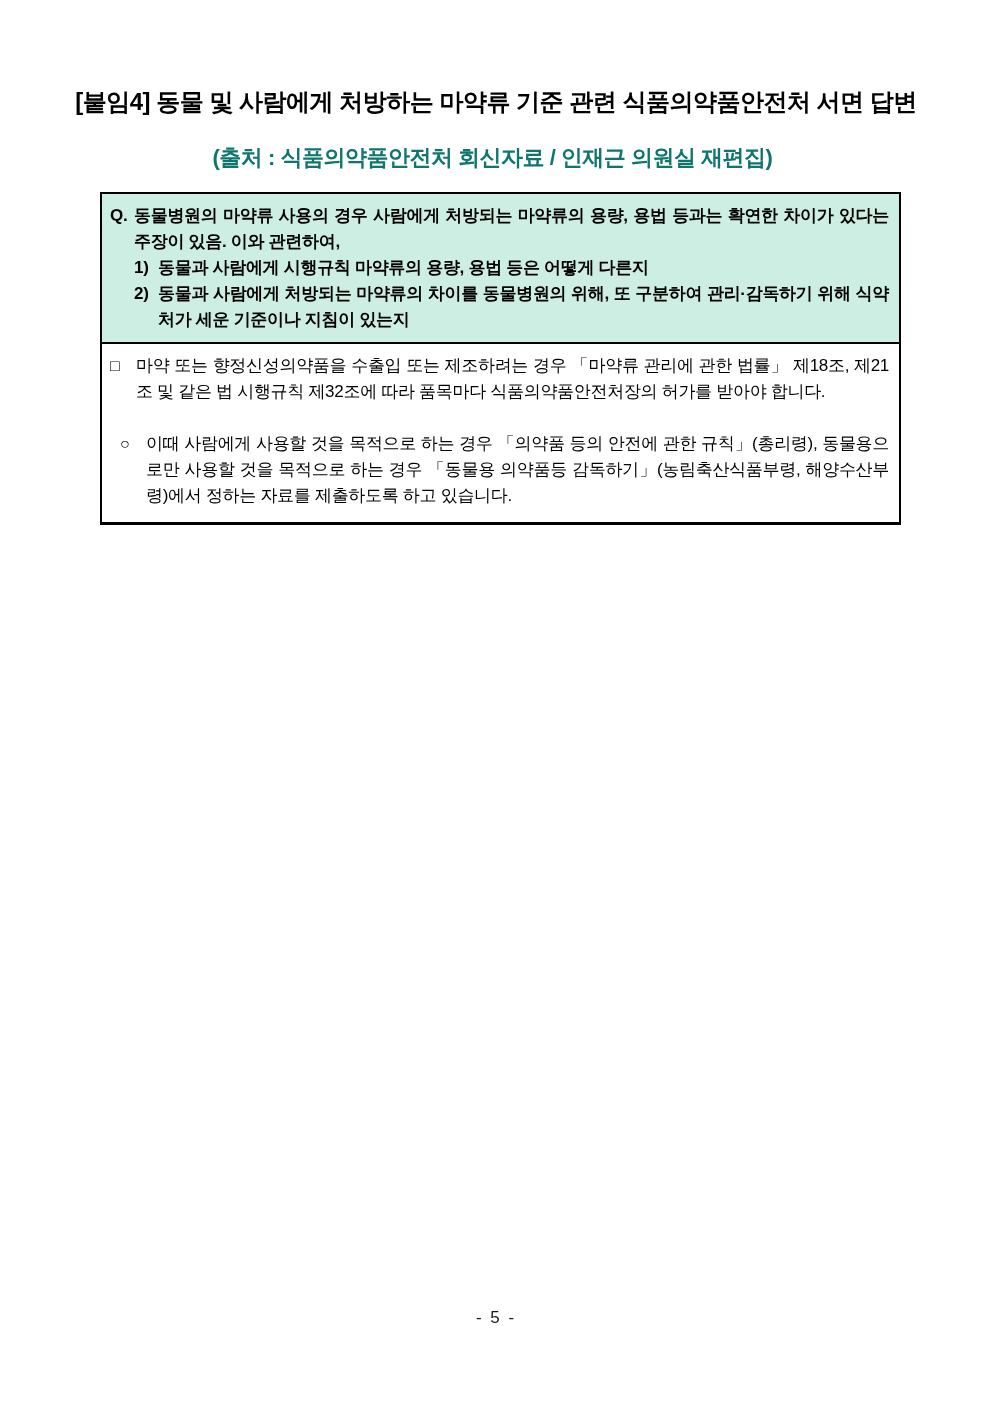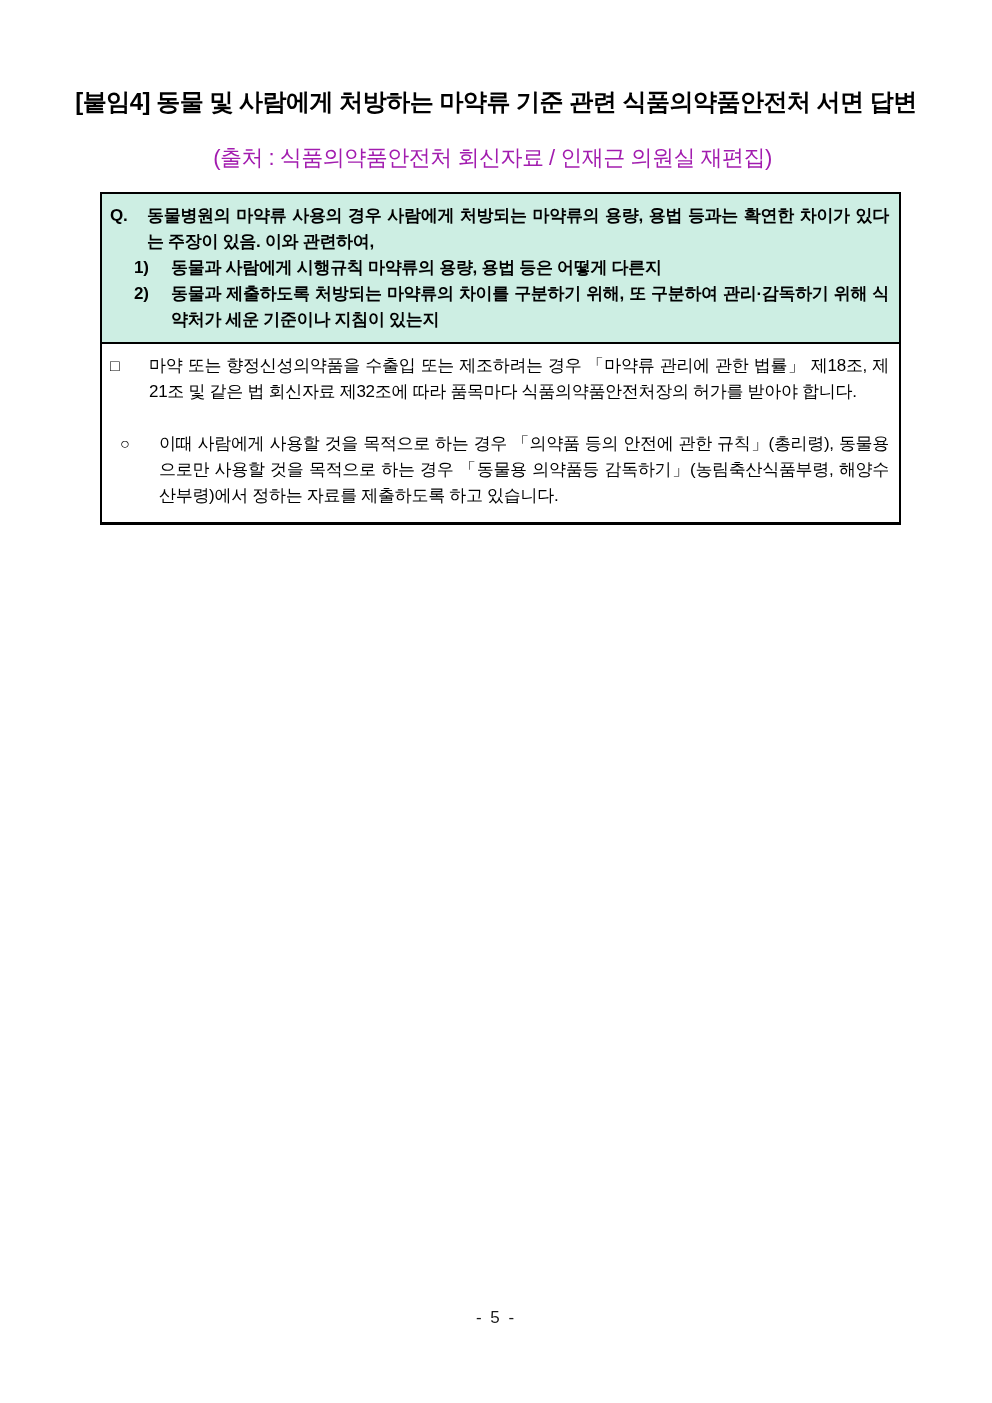--- a/index.html
+++ b/index.html
@@ -29,23 +29,23 @@
     color: #000000;
     white-space: nowrap;
   }
   .doc-subtitle {
     position: absolute;
     top: 143px;
     left: 40px;
     right: 47px;
     text-align: center;
     font-size: 22px;
-    font-weight: normal;
+    font-weight: bold;
     letter-spacing: -0.5px;
-    color: #a21caf;
+    color: #0f766e;
   }
   .qa-block {
     position: absolute;
     left: 100px;
     top: 192px;
     width: 801px;
     border: 2px solid #000000;
     border-bottom-width: 3px;
   }
   .question-box {
@@ -55,21 +55,21 @@
     font-size: 17px;
     line-height: 26px;
     font-weight: bold;
     letter-spacing: -0.3px;
   }
   .q-row { display: flex; }
   .q-label { flex: 0 0 24px; }
   .q-items { padding-left: 24px; }
   .q-item { display: flex; }
   .q-num { flex: 0 0 24px; }
-  .flow-text { flex: 1 1 auto; text-align: justify; margin-left: 13px; }
+  .flow-text { flex: 1 1 auto; text-align: justify; }
   .answer-box {
     background: #ffffff;
     padding: 9px 10px 13px 8px;
     font-size: 17px;
     line-height: 26px;
     letter-spacing: -0.3px;
   }
   .a-para { display: flex; }
   .a-para.sub { padding-left: 10px; margin-top: 26px; }
   .a-bullet { flex: 0 0 26px; font-size: 16px; }
@@ -100,29 +100,29 @@
         <span class="q-label">Q.</span>
         <span class="flow-text">동물병원의 마약류 사용의 경우 사람에게 처방되는 마약류의 용량, 용법 등과는 확연한 차이가 있다는 주장이 있음. 이와 관련하여,</span>
       </div>
       <div class="q-items">
         <div class="q-item">
           <span class="q-num">1)</span>
           <span class="flow-text">동물과 사람에게 시행규칙 마약류의 용량, 용법 등은 어떻게 다른지</span>
         </div>
         <div class="q-item">
           <span class="q-num">2)</span>
-          <span class="flow-text">동물과 제출하도록 처방되는 마약류의 차이를 구분하기 위해, 또 구분하여 관리·감독하기 위해 식약처가 세운 기준이나 지침이 있는지</span>
+          <span class="flow-text">동물과 사람에게 처방되는 마약류의 차이를 동물병원의 위해, 또 구분하여 관리·감독하기 위해 식약처가 세운 기준이나 지침이 있는지</span>
         </div>
       </div>
     </div>
 
     <div class="answer-box">
       <div class="a-para">
         <span class="a-bullet">□</span>
-        <span class="flow-text">마약 또는 향정신성의약품을 수출입 또는 제조하려는 경우 「마약류 관리에 관한 법률」 제18조, 제21조 및 같은 법 회신자료 제32조에 따라 품목마다 식품의약품안전처장의 허가를 받아야 합니다.</span>
+        <span class="flow-text">마약 또는 향정신성의약품을 수출입 또는 제조하려는 경우 「마약류 관리에 관한 법률」 제18조, 제21조 및 같은 법 시행규칙 제32조에 따라 품목마다 식품의약품안전처장의 허가를 받아야 합니다.</span>
       </div>
       <div class="a-para sub">
         <span class="a-bullet">○</span>
         <span class="flow-text">이때 사람에게 사용할 것을 목적으로 하는 경우 「의약품 등의 안전에 관한 규칙」(총리령), 동물용으로만 사용할 것을 목적으로 하는 경우 「동물용 의약품등 감독하기」(농림축산식품부령, 해양수산부령)에서 정하는 자료를 제출하도록 하고 있습니다.</span>
       </div>
     </div>
 
   </div>
 
   <div class="page-number">- 5 -</div>

